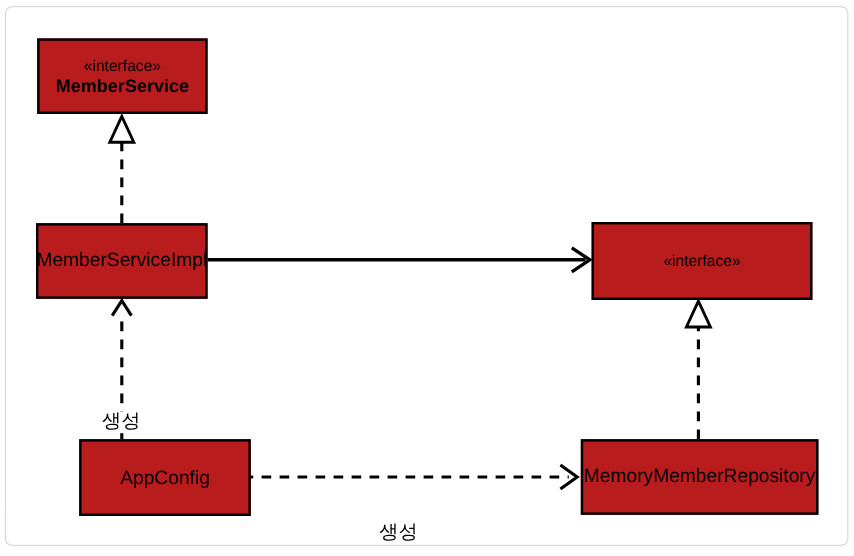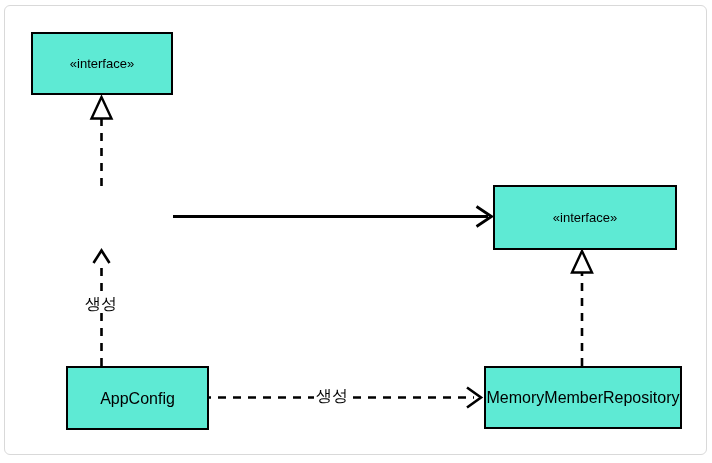--- a/index.html
+++ b/index.html
@@ -27,21 +27,21 @@
   }
   svg.edges {
     position: absolute;
     left: 0;
     top: 0;
   }
   .node {
     position: absolute;
     box-sizing: border-box;
     border: 2px solid #000000;
-    background: #5eead4;
+    background: #b91c1c;
     display: flex;
     flex-direction: column;
     align-items: center;
     justify-content: center;
     text-align: center;
     color: #000000;
   }
   .node .name {
     font-size: 16px;
     line-height: 19px;
@@ -59,20 +59,21 @@
   }
   .edge-label {
     position: absolute;
     transform: translate(-50%, -50%);
     background: #ffffff;
     color: #000000;
     font-size: 16px;
     line-height: 18px;
     padding: 0 2px;
     white-space: nowrap;
+    margin-top: 48px;
   }
 </style>
 </head>
 <body>
 
 <div class="stage">
 
   <div class="frame"></div>
 
   <svg class="edges" width="712" height="463" viewBox="0 0 712 463">
@@ -92,22 +93,26 @@
     <line x1="101.5" y1="366" x2="101.5" y2="263" stroke="#000000" stroke-width="2.6" stroke-dasharray="8 7"></line>
     <path d="M 93.5 263 L 101.5 250.5 L 109.5 263" fill="none" stroke="#000000" stroke-width="2.6"></path>
 
     
     <line x1="173" y1="397.5" x2="474" y2="397.5" stroke="#000000" stroke-width="2.6" stroke-dasharray="8 7"></line>
     <path d="M 467 387.5 L 481 397.5 L 467 407.5" fill="none" stroke="#000000" stroke-width="2.6"></path>
   </svg>
 
   <div class="node iface" style="left:31px; top:32px; width:142px; height:63px;">
     <span class="stereotype">«interface»</span>
+    <span class="name">MemberService</span>
   </div>
 
+  <div class="node" style="left:30px; top:186px; width:143px; height:63px;">
+    <span class="name">MemberServiceImpl</span>
+  </div>
 
   <div class="node iface" style="left:493px; top:185px; width:184px; height:65px;">
     <span class="stereotype">«interface»</span>
   </div>
 
   <div class="node" style="left:30px; top:366px; width:143px; height:64px;margin-left:36px;">
     <span class="name">AppConfig</span>
   </div>
 
   <div class="node" style="left:484px; top:366px; width:198px; height:63px;">

